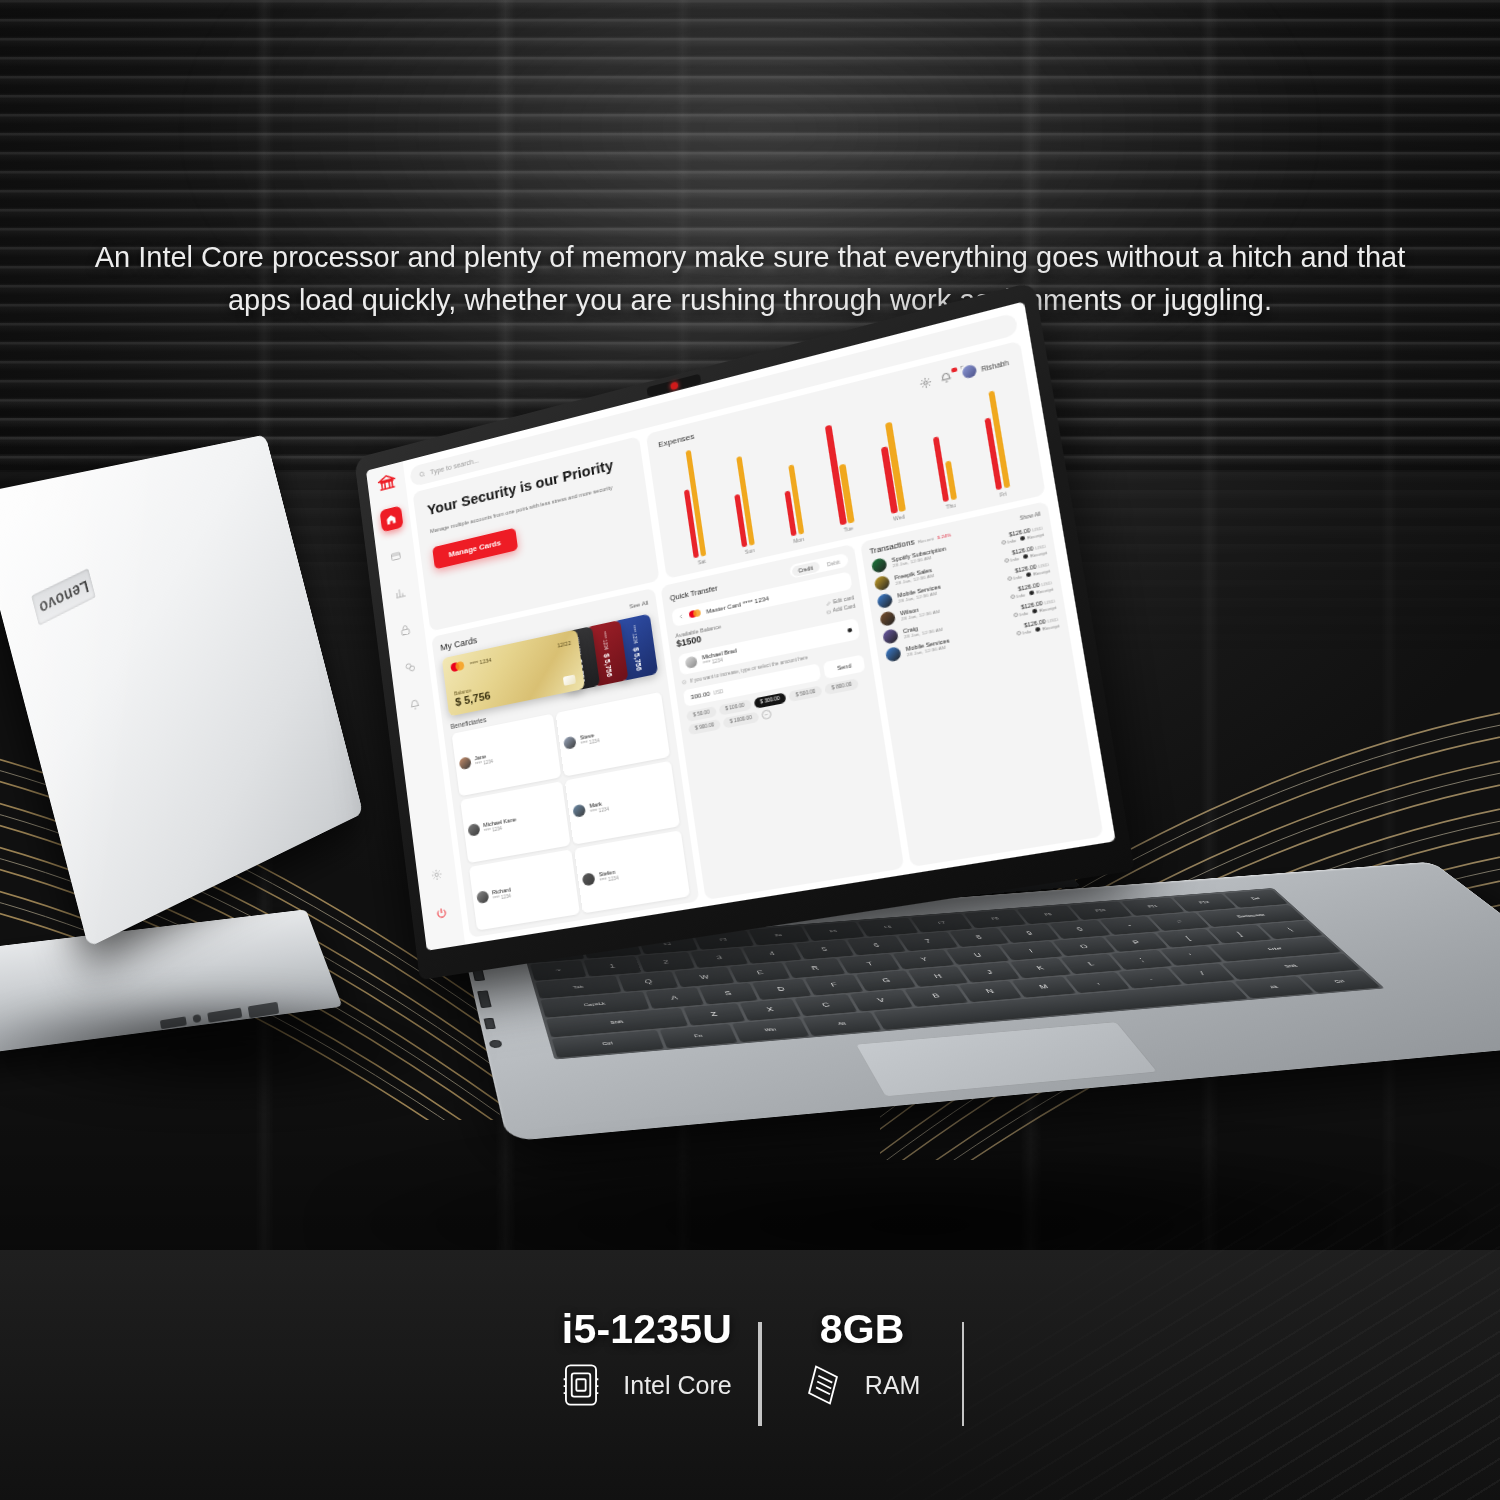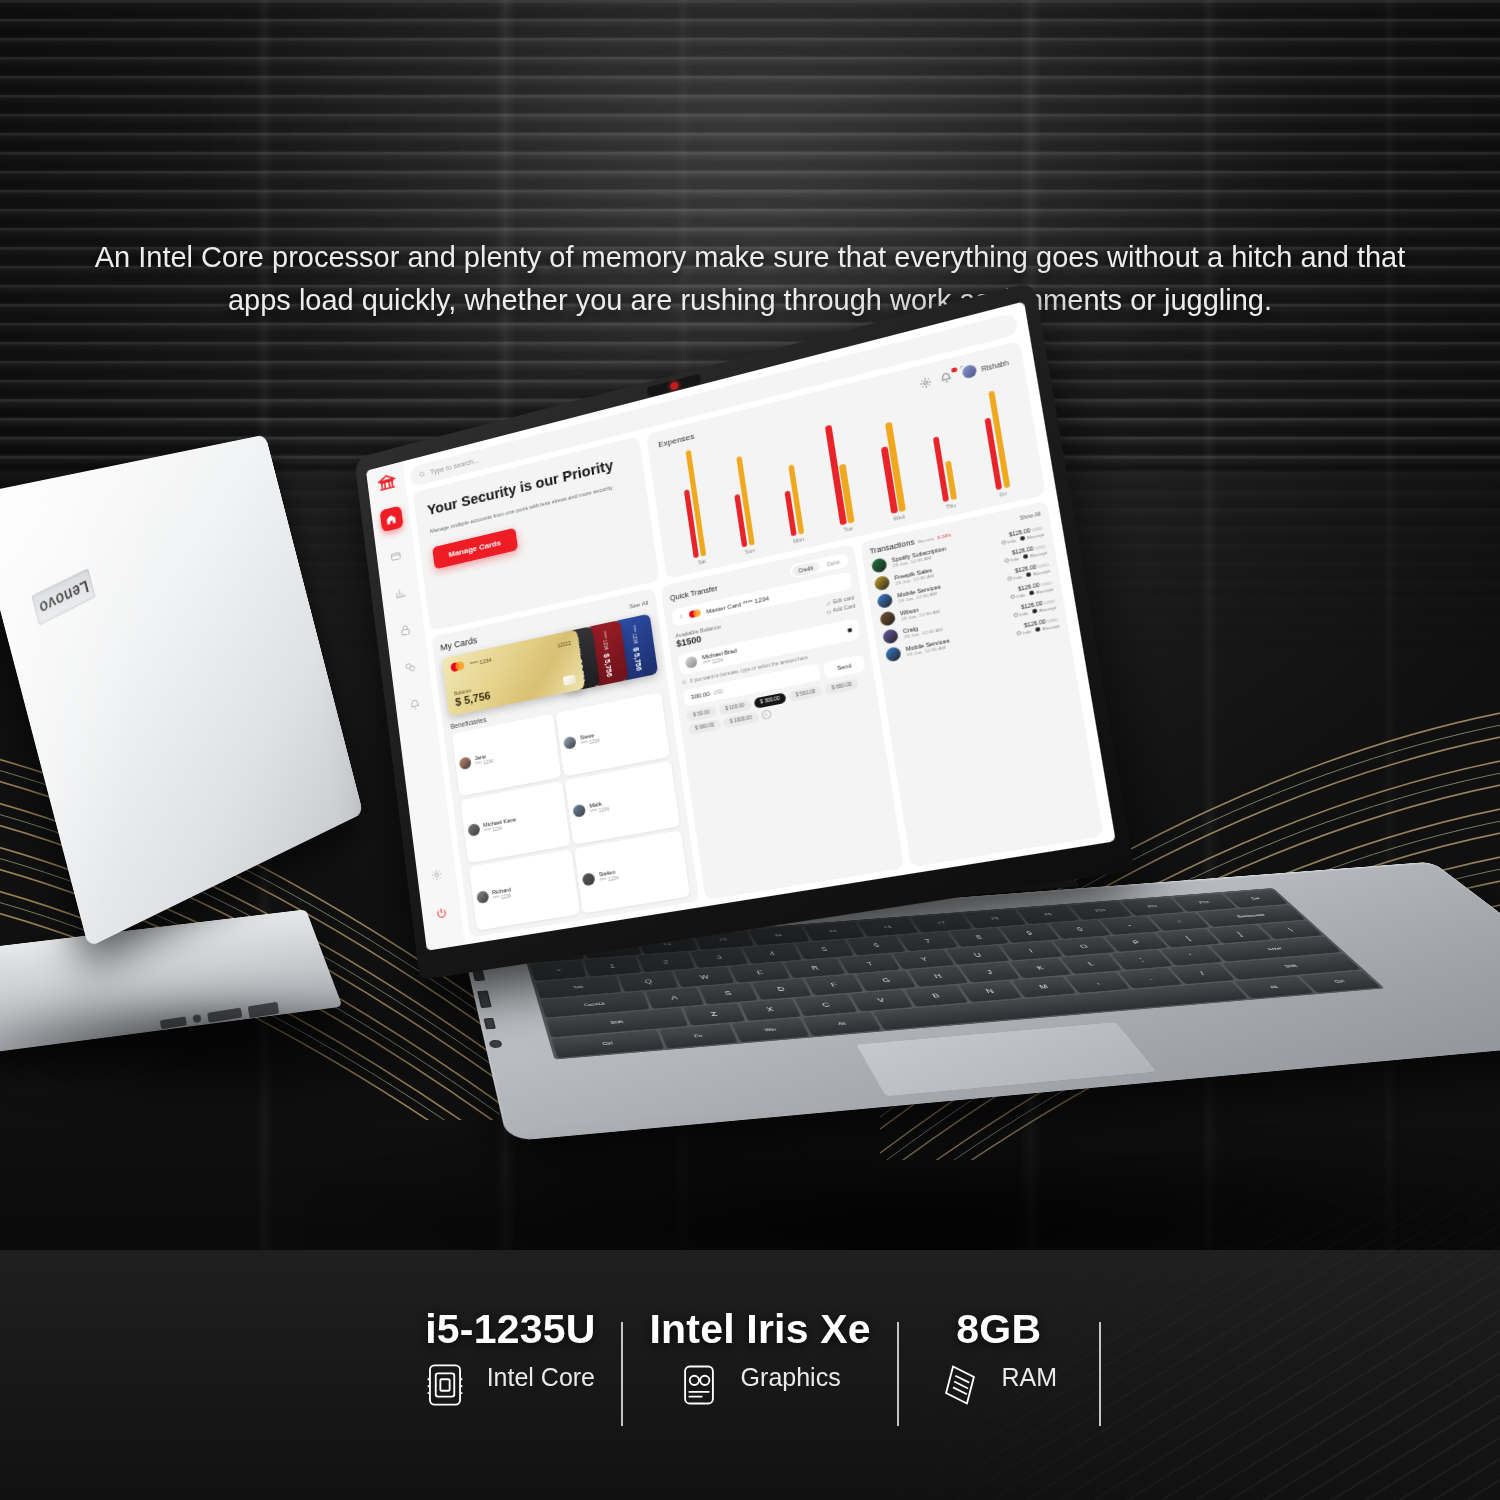--- a/index.html
+++ b/index.html
@@ -111,21 +111,21 @@
   }
   .spec {
     display: flex; flex-direction: column; align-items: center;
     padding: 0 26px; min-width: 200px;
   }
   .spec-val {
     font-size: 41px; font-weight: 700; color: #ffffff; letter-spacing: .2px;
     line-height: 1.05; margin-bottom: 12px; white-space: nowrap;
     text-shadow: 0 2px 8px rgba(0,0,0,.7);
   }
-  .spec-row { display: flex; gap: 23px; }
+  .spec-row { display: flex; align-items: center; gap: 23px; }
   .spec-label { font-size: 25px; color: #eaeaea; white-space: nowrap; }
   .spec-ico { width: 38px; height: 44px; flex: none; }
   .spec-div { width: 2px; height: 104px; background: #d8d8d8; opacity: .9; margin-top: 14px; }
 
   
   .rear-laptop { position: absolute; left: -30px; top: 495px; width: 520px; height: 560px; }
   .rear-lid {
     position: absolute; left: 0; top: 0; width: 420px; height: 470px;
     background: linear-gradient(145deg, #fdfdfd 0%, #f2f3f4 38%, #dfe1e3 72%, #c8cbce 100%);
     transform: perspective(1100px) rotateX(8deg) rotateY(30deg) rotateZ(-17deg) skewY(3deg);
@@ -1048,32 +1048,20 @@
             <rect x="8" y="9" width="16" height="20" rx="2"></rect>
           <rect x="12" y="14" width="8" height="10" rx="1"></rect>
           <path d="M3 14h-2M3 20h-2M3 26h-2M29 14h2M29 20h2M29 26h2"></path>
         </svg>
         <span class="spec-label">Intel Core</span>
       </div>
     </div>
 
     <div class="spec-div"></div>
 
-    <div class="spec">
-      <div class="spec-val">Intel Iris Xe</div>
-      <div class="spec-row">
-        <svg class="spec-ico" viewBox="0 0 32 38" fill="none" stroke="#fff" stroke-width="1.6">
-          <rect x="4" y="3" width="24" height="32" rx="4"></rect>
-          <circle cx="12" cy="15" r="4"></circle>
-            <circle cx="21" cy="15" r="4"></circle>
-          <path d="M7 25h18M7 29h12"></path>
-        </svg>
-        <span class="spec-label">Graphics</span>
-      </div>
-    </div>
 
     <div class="spec-div"></div>
 
     <div class="spec">
       <div class="spec-val">8GB</div>
       <div class="spec-row">
         <svg class="spec-ico" viewBox="0 0 32 38" fill="none" stroke="#fff" stroke-width="1.6">
           <path d="M10 3 28 12 22 35 4 26z"></path>
           <path d="M12 11l12 6M11 16l12 6M10 21l12 6"></path>
         </svg>

